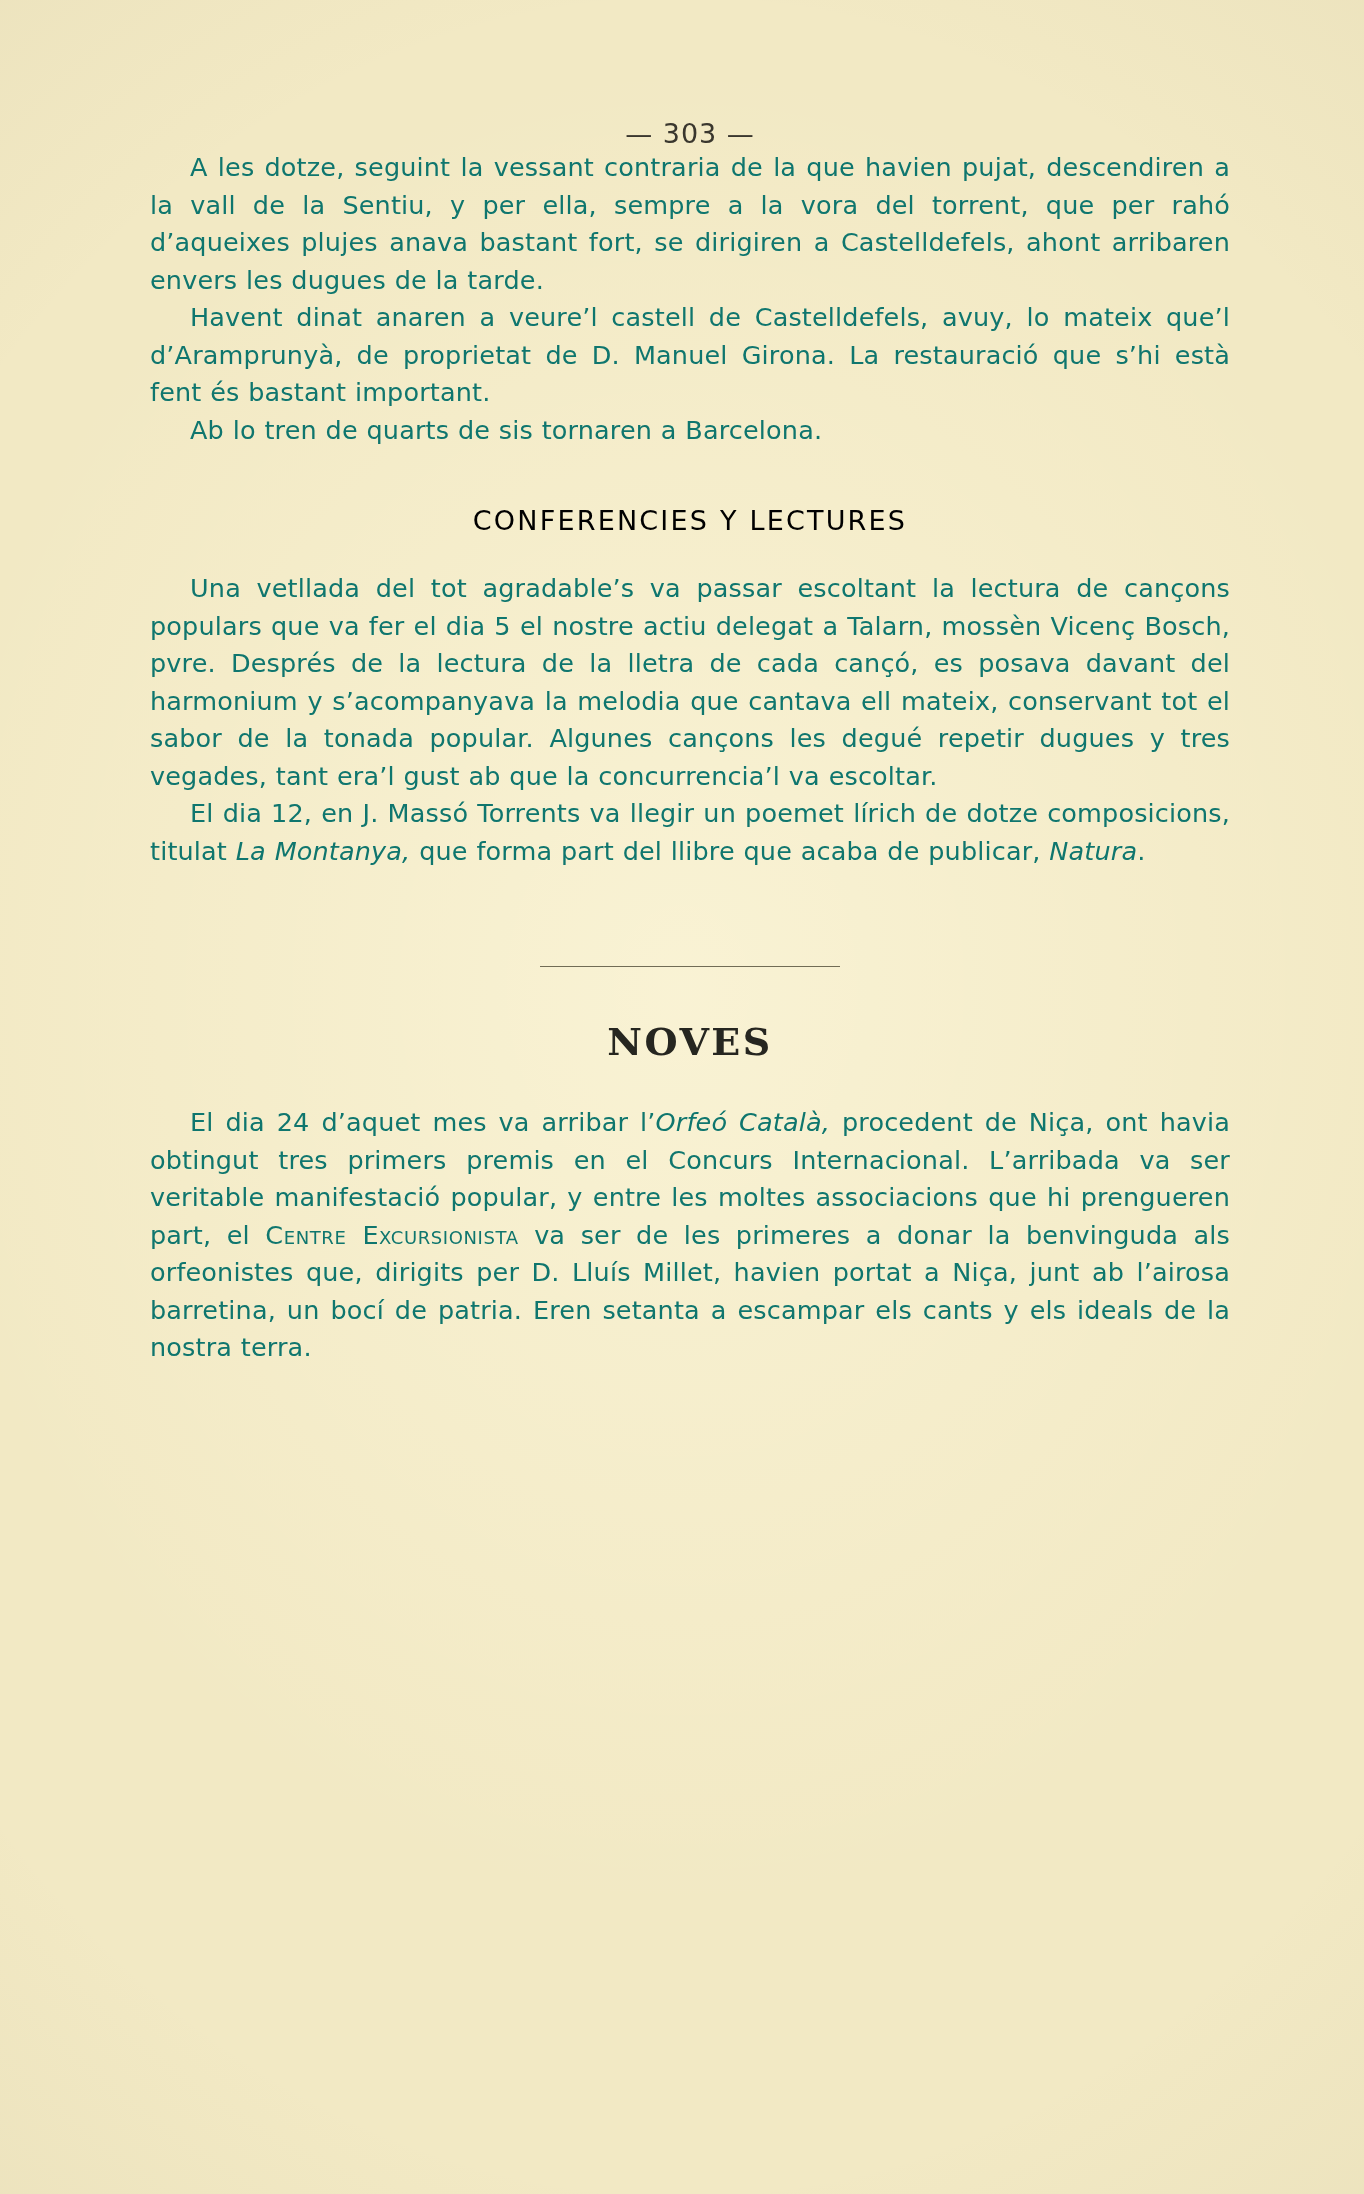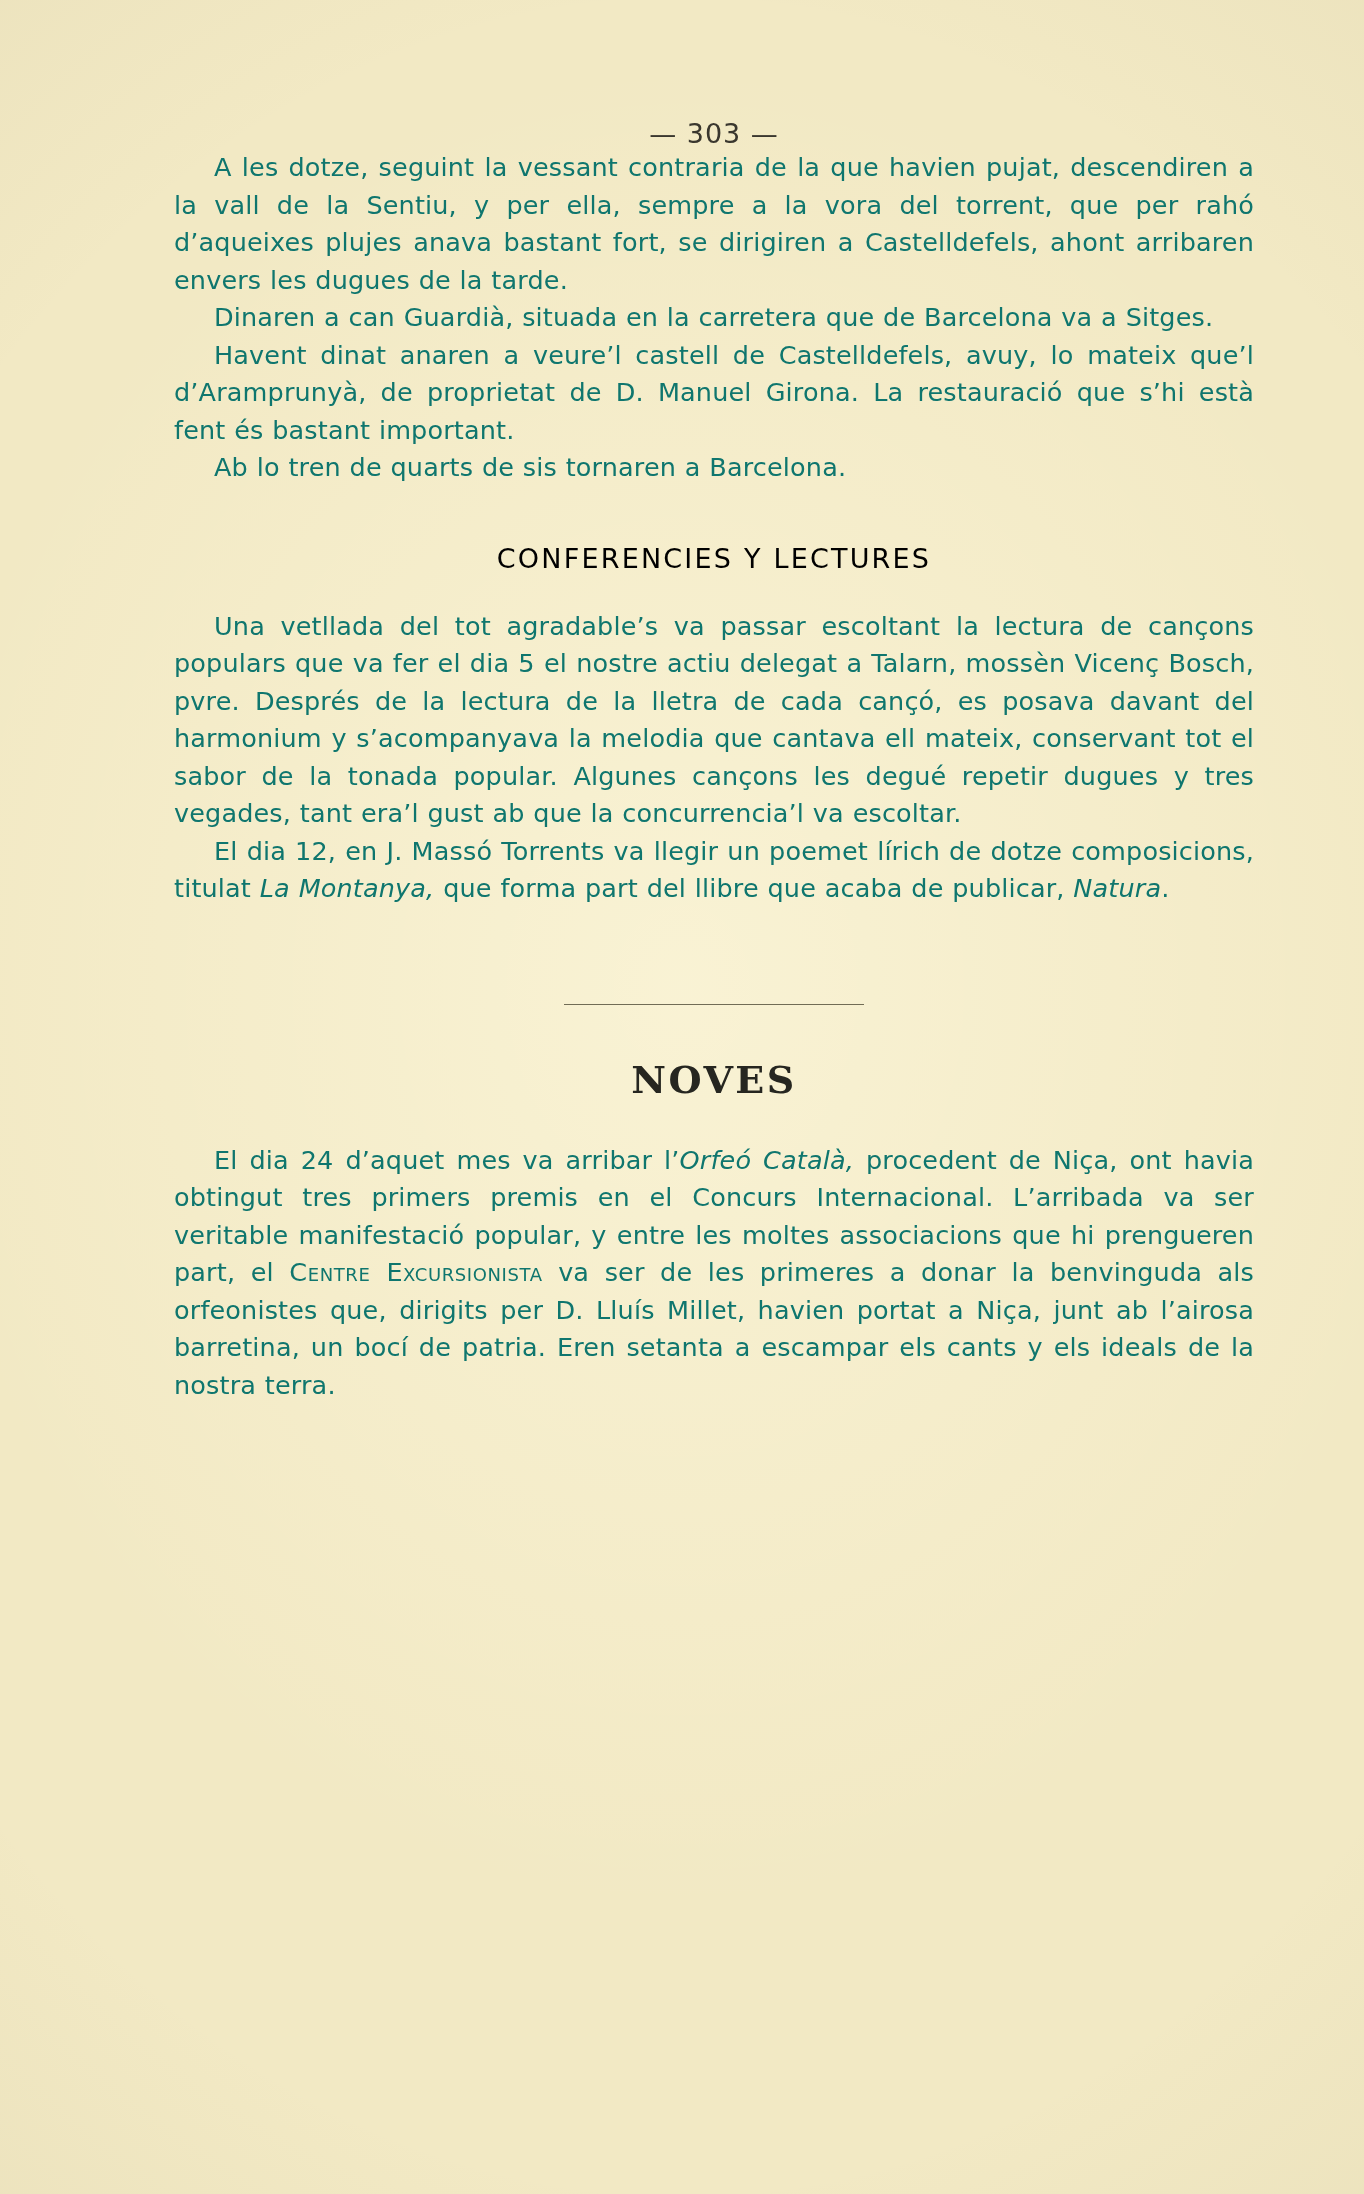--- a/index.html
+++ b/index.html
@@ -21,21 +21,20 @@
     inset: 0;
     background:
       radial-gradient(ellipse 80% 60% at 50% 45%, rgba(255,250,225,0.55) 0%, rgba(255,250,225,0.0) 70%),
       radial-gradient(ellipse 120% 90% at 50% 50%, rgba(0,0,0,0.0) 55%, rgba(120,105,60,0.13) 100%);
     pointer-events: none;
   }
   .page {
     position: absolute;
     inset: 0;
     padding: 0;
-    margin-left: 24px;
   }
   .content {
     position: absolute;
     left: 150px;
     top: 0;
     width: 1080px;
   }
   .page-number {
     text-align: center;
     font-size: 27px;
@@ -99,21 +98,20 @@
 
 <div class="paper-tint"></div>
 
 <div class="page">
   <div class="content">
 
     <div class="page-number">— 303 —</div>
 
     <div>
       <p class="body-text block-first">A les dotze, seguint la vessant contraria de la que havien pujat, descendiren a la vall de la Sentiu, y per ella, sempre a la vora del torrent, que per rahó d’aqueixes plujes anava bastant fort, se dirigiren a Castelldefels, ahont arribaren envers les dugues de la tarde.</p>
-      <p class="body-text">Dinaren a can Guardià, situada en la carretera que de Barcelona va a Sitges.</p>
       <p class="body-text">Havent dinat anaren a veure’l castell de Castelldefels, avuy, lo mateix que’l d’Aramprunyà, de proprietat de D. Manuel Girona. La restauració que s’hi està fent és bastant important.</p>
       <p class="body-text">Ab lo tren de quarts de sis tornaren a Barcelona.</p>
     </div>
 
     <h2 class="section-heading">CONFERENCIES Y LECTURES</h2>
 
     <div>
       <p class="body-text">Una vetllada del tot agradable’s va passar escoltant la lectura de cançons populars que va fer el dia 5 el nostre actiu delegat a Talarn, mossèn Vicenç Bosch, pvre. Després de la lectura de la lletra de cada cançó, es posava davant del harmonium y s’acompanyava la melodia que cantava ell mateix, conservant tot el sabor de la tonada popular. Algunes cançons les degué repetir dugues y tres vegades, tant era’l gust ab que la concurrencia’l va escoltar.</p>
       <p class="body-text"><span>El dia 12, en J. Massó Torrents va llegir un poemet lírich de dotze composicions, titulat </span><em class="title-italic">La Montanya,</em><span> que forma part del llibre que acaba de publicar, </span><em class="title-italic">Natura</em><span>.</span></p>
     </div>

